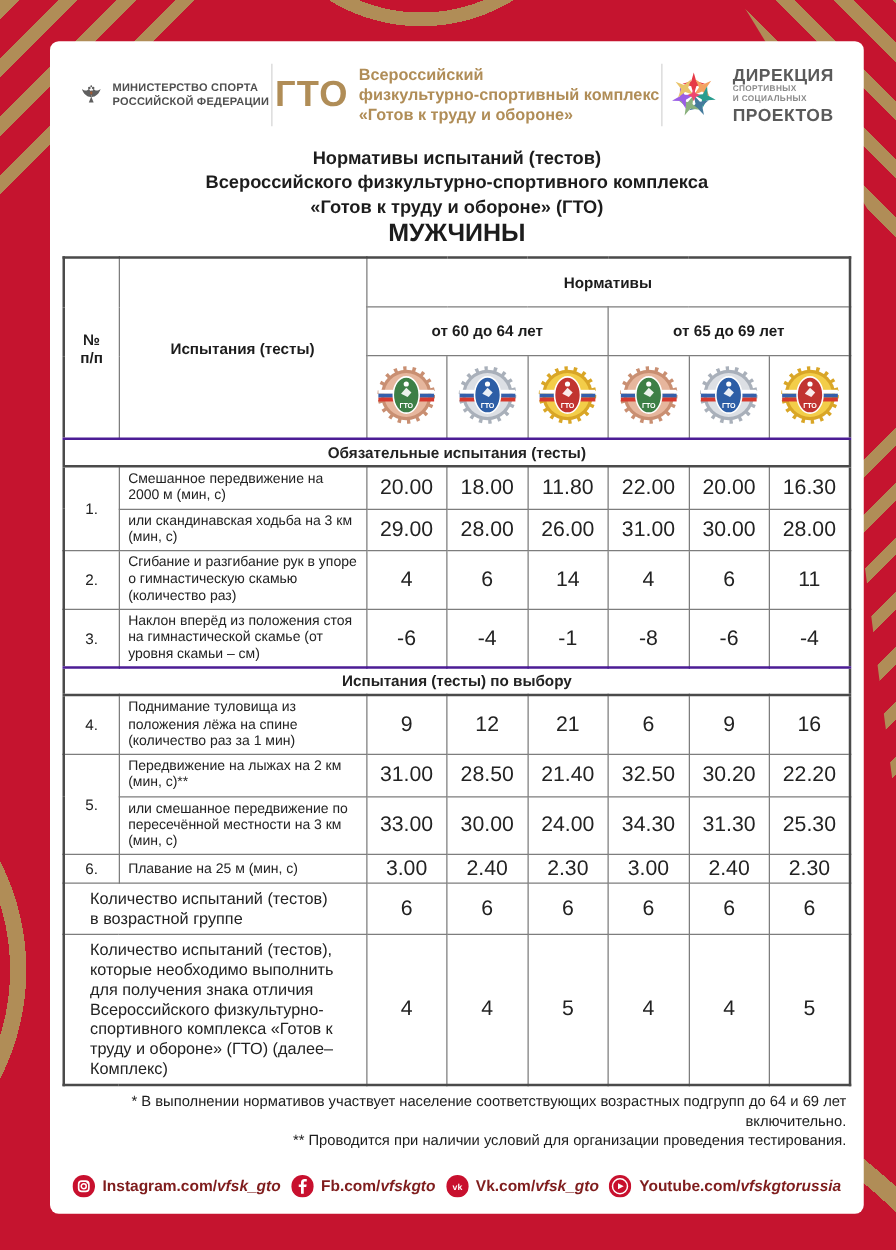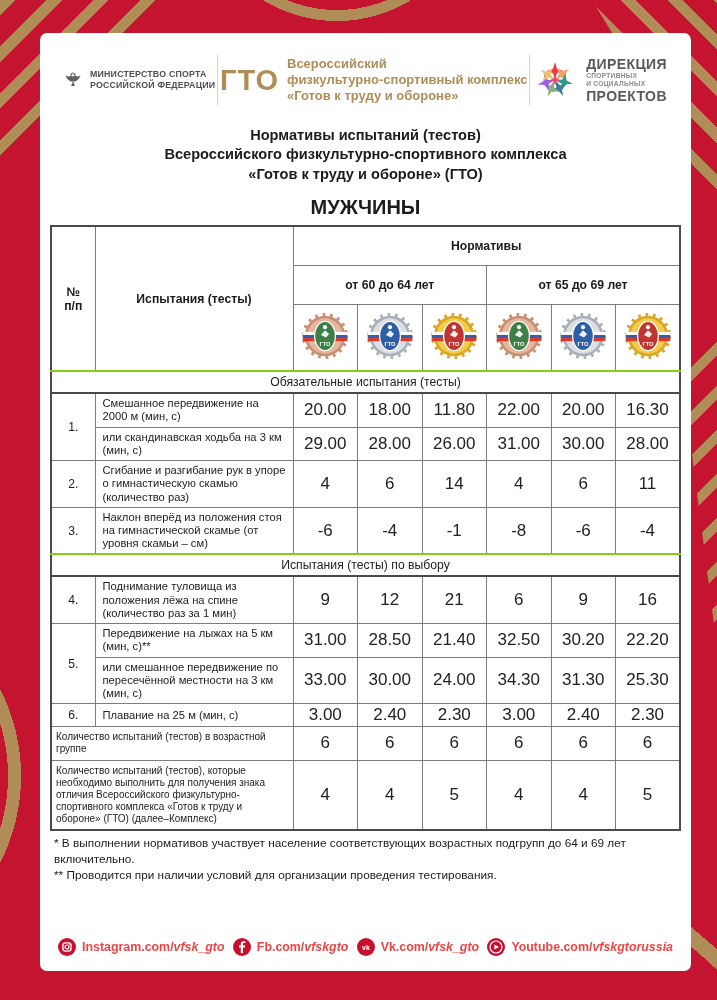--- a/index.html
+++ b/index.html
@@ -49,47 +49,47 @@
   .gto-text { font-size:13px; font-weight:bold; color:#b08d57; line-height:1.25; }
   .dir-text { line-height:1.15; }
   .dir-l1,.dir-l4 { font-size:14px; font-weight:bold; color:#5a5a5a; letter-spacing:.4px; }
   .dir-l2,.dir-l3 { font-size:6.6px; font-weight:bold; color:#8a8a8a; letter-spacing:.3px; }
 
   
   .title-block { text-align:center; margin-top:15px; font-weight:bold;
     font-size:14.6px; line-height:1.33; color:#1c1c1c; }
   .stage-block { text-align:center; margin-top:16px; font-weight:bold;
     font-size:14.6px; line-height:1.3; color:#1c1c1c; }
-  .gender { text-align:center; font-weight:bold; font-size:20px; color:#1c1c1c; margin-top:12px; }
+  .gender { text-align:center; font-weight:bold; font-size:20px; color:#1c1c1c; margin-top:0; }
 
   
   table.norms { width:100%; border-collapse:collapse; table-layout:fixed; margin-top:6px; }
   table.norms th, table.norms td { border:1px solid #7d7d7d; }
   table.norms { border:2px solid #4a4a4a; }
   th { font-weight:bold; font-size:12.2px; padding:12px; color:#1c1c1c; }
   td.num { text-align:center; font-size:12.2px; }
   td.label { font-size:11.2px; line-height:1.18; padding:3px 7px; }
   td.val { text-align:center; font-size:17px; }
-  tr.section td { text-align:center; font-weight:normal; font-size:12.2px; padding:3px;
-    border-top:2px solid #84cc16; border-bottom:2px solid #4a4a4a; }
-  td.sum-label { font-size:10px; line-height:1.22; padding:4px 4px;margin-top:34px; }
+  tr.section td { text-align:center; font-weight:bold; font-size:12.2px; padding:3px;
+    border-top:2px solid #4c1d95; border-bottom:2px solid #4a4a4a; }
+  td.sum-label { font-size:13px; line-height:1.22; padding:4px 20px;margin-top:34px; }
   .badge-cell { padding:3px 0; text-align:center; }
   .badge { width:50px; height:56px; display:inline-block; }
   .b-bronze { --metal:#e6b69d; --rim:#c98f72; --emblem:#3d7f46; }
   .b-silver { --metal:#dcdfe4; --rim:#a9b0ba; --emblem:#2d5ea6; }
   .b-gold   { --metal:#f3cd49; --rim:#d9a627; --emblem:#c13430; }
 
   
-  .footnotes { margin:5px 4px 13px 4px; font-size:11.8px; line-height:1.32; color:#1c1c1c; }
+  .footnotes { margin:5px 4px 13px 4px; font-size:11.8px; line-height:1.32; color:#1c1c1c;text-align:right; }
 
   
   .social { margin-top:auto; height:36px; display:flex; align-items:center;
     justify-content:space-between; padding:0 8px; }
   .social-item { display:flex; align-items:center; gap:6px; cursor:pointer;
-    color:#ef4444; font-weight:bold; font-size:12.4px; text-decoration:none; }
+    color:#7f1d1d; font-weight:bold; font-size:12.4px; text-decoration:none; }
   .social-item i { font-style:italic; }
   .soc-icon { width:18px; height:18px; flex:0 0 auto; }
 </style>
 </head>
 <body>
 
 <div id="canvas">
   <div class="pat pat-tl"></div>
   <div class="pat pat-tr"></div>
   <div class="pat pat-right"></div>
@@ -340,21 +340,21 @@
           <td class="val">9</td>
           <td class="val">12</td>
           <td class="val">21</td>
           <td class="val">6</td>
           <td class="val">9</td>
           <td class="val">16</td>
         </tr>
 
         <tr>
           <td class="num" rowspan="2">5.</td>
-          <td class="label">Передвижение на лыжах на 5 км (мин, с)**</td>
+          <td class="label">Передвижение на лыжах на 2 км (мин, с)**</td>
           <td class="val">31.00</td>
           <td class="val">28.50</td>
           <td class="val">21.40</td>
           <td class="val">32.50</td>
           <td class="val">30.20</td>
           <td class="val">22.20</td>
         </tr>
         <tr>
           <td class="label">или смешанное передвижение по пересечённой местности на 3 км (мин, с)</td>
           <td class="val">33.00</td>

